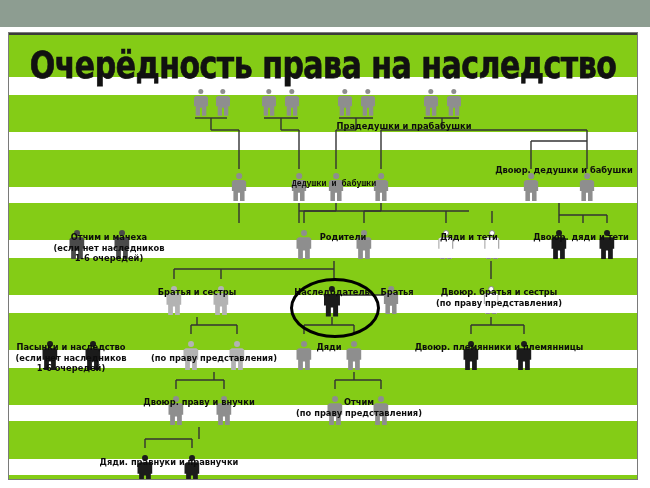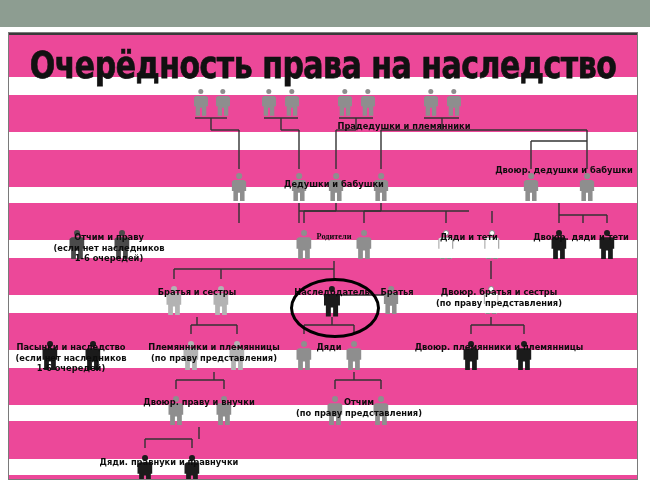--- a/index.html
+++ b/index.html
@@ -12,21 +12,21 @@
   #root{position:relative;width:650px;height:488px;background:#fff;}
 
   
   .topband{position:absolute;left:0;top:0;width:650px;height:27px;background:#8d9d91;}
   .topband-shadow{position:absolute;left:0;top:27px;width:650px;height:3px;background:#ffffff;}
 
   
   .card{
     position:absolute;left:8px;top:32px;width:630px;height:448px;
     border:1px solid #7a7a7a;
-    background:#ec4899;
+    background:#84cc16;
     overflow:hidden;
     box-sizing:border-box;
   }
   .card:before{
     content:"";position:absolute;left:0;top:0;right:0;height:2px;background:#3a3a3a;
   }
   .stripes{position:absolute;left:0;top:0;width:100%;height:100%;}
   .stripe{position:absolute;left:0;width:100%;background:#ffffff;}
 
   .title{
@@ -324,33 +324,33 @@
           <div class="person" style="left: 128.3px; top: 422px; width: 15.4px; height: 29.94px;">
             <div class="head" style="width:5.940000000000001px;height:5.940000000000001px;top:0;background:#1b1b1b;"></div>
             <div class="body" style="top:7.340000000000002px;width:15.400000000000002px;height:22px;background:#1b1b1b;clip-path:polygon(0% 8%, 16% 0%, 84% 0%, 100% 8%, 100% 52%, 88% 52%, 88% 100%, 57% 100%, 57% 60%, 43% 60%, 43% 100%, 12% 100%, 12% 52%, 0% 52%);"></div>
           </div>
           <div class="person" style="left: 175.3px; top: 422px; width: 15.4px; height: 29.94px;">
             <div class="head" style="width:5.940000000000001px;height:5.940000000000001px;top:0;background:#1b1b1b;"></div>
             <div class="body" style="top:7.340000000000002px;width:15.400000000000002px;height:22px;background:#1b1b1b;clip-path:polygon(0% 8%, 16% 0%, 84% 0%, 100% 8%, 100% 52%, 88% 52%, 88% 100%, 57% 100%, 57% 60%, 43% 60%, 43% 100%, 12% 100%, 12% 52%, 0% 52%);"></div>
           </div>
         </div>
       <div id="labels">
-          <div class="lab" style="left: 395px; top: 88px;"><span>Прадедушки и племянники</span></div>
-          <div class="lab" style="left: 325px; top: 146px;"><span>Дедушки и бабушки</span></div>
+          <div class="lab" style="left: 395px; top: 88px;"><span>Прадедушки и прабабушки</span></div>
+          <div class="lab" style="left: 325px; top: 146px; font-family: Liberation Mono, monospace;"><span>Дедушки и бабушки</span></div>
           <div class="lab" style="left: 555px; top: 132px;"><span>Двоюр. дедушки и бабушки</span></div>
-          <div class="lab" style="left: 100px; top: 199px;"><span>Отчим и праву</span><br><span>(если нет  наследников</span><br><span>1-6 очередей)</span></div>
-          <div class="lab" style="left: 325px; top: 199px; font-family: Liberation Serif, serif;"><span>Родители</span></div>
+          <div class="lab" style="left: 100px; top: 199px;"><span>Отчим и мачеха</span><br><span>(если нет  наследников</span><br><span>1-6 очередей)</span></div>
+          <div class="lab" style="left: 334px; top: 199px;"><span>Родители</span></div>
           <div class="lab" style="left: 460px; top: 199px;"><span>Дяди и тети</span></div>
           <div class="lab" style="left: 572px; top: 199px;"><span>Двоюр. дяди и тети</span></div>
           <div class="lab" style="left: 188px; top: 254px;"><span>Братья и сестры</span></div>
           <div class="lab" style="left: 323px; top: 254px;"><span>Наследодатель</span></div>
           <div class="lab" style="left: 388px; top: 254px;"><span>Братья</span></div>
           <div class="lab" style="left: 490px; top: 254px;"><span>Двоюр. братья и сестры</span><br><span>(по праву представления)</span></div>
           <div class="lab" style="left: 62px; top: 309px;"><span>Пасынки и наследство</span><br><span>(если нет  наследников</span><br><span>1-6 очередей)</span></div>
-          <div class="lab" style="left: 205px; top: 309px;"><span>Племянники и племянницы</span><br><span>(по праву представления)</span></div>
+          <div class="lab" style="left: 205px; top: 309px;"><br><span>(по праву представления)</span></div>
           <div class="lab" style="left: 320px; top: 309px;"><span>Дяди</span></div>
           <div class="lab" style="left: 490px; top: 309px;"><span>Двоюр. племянники и племянницы</span></div>
           <div class="lab" style="left: 190px; top: 364px;"><span>Двоюр. праву и внучки</span></div>
           <div class="lab" style="left: 350px; top: 364px;"><span>Отчим</span><br><span>(по праву представления)</span></div>
           <div class="lab" style="left: 160px; top: 424px;"><span>Дяди. правнуки и правнучки</span></div>
         </div>
     <div class="ellipse" style="left: 281px; top: 245px; width: 84px; height: 54px;"></div>
       </div>
   </div>
 </div>

